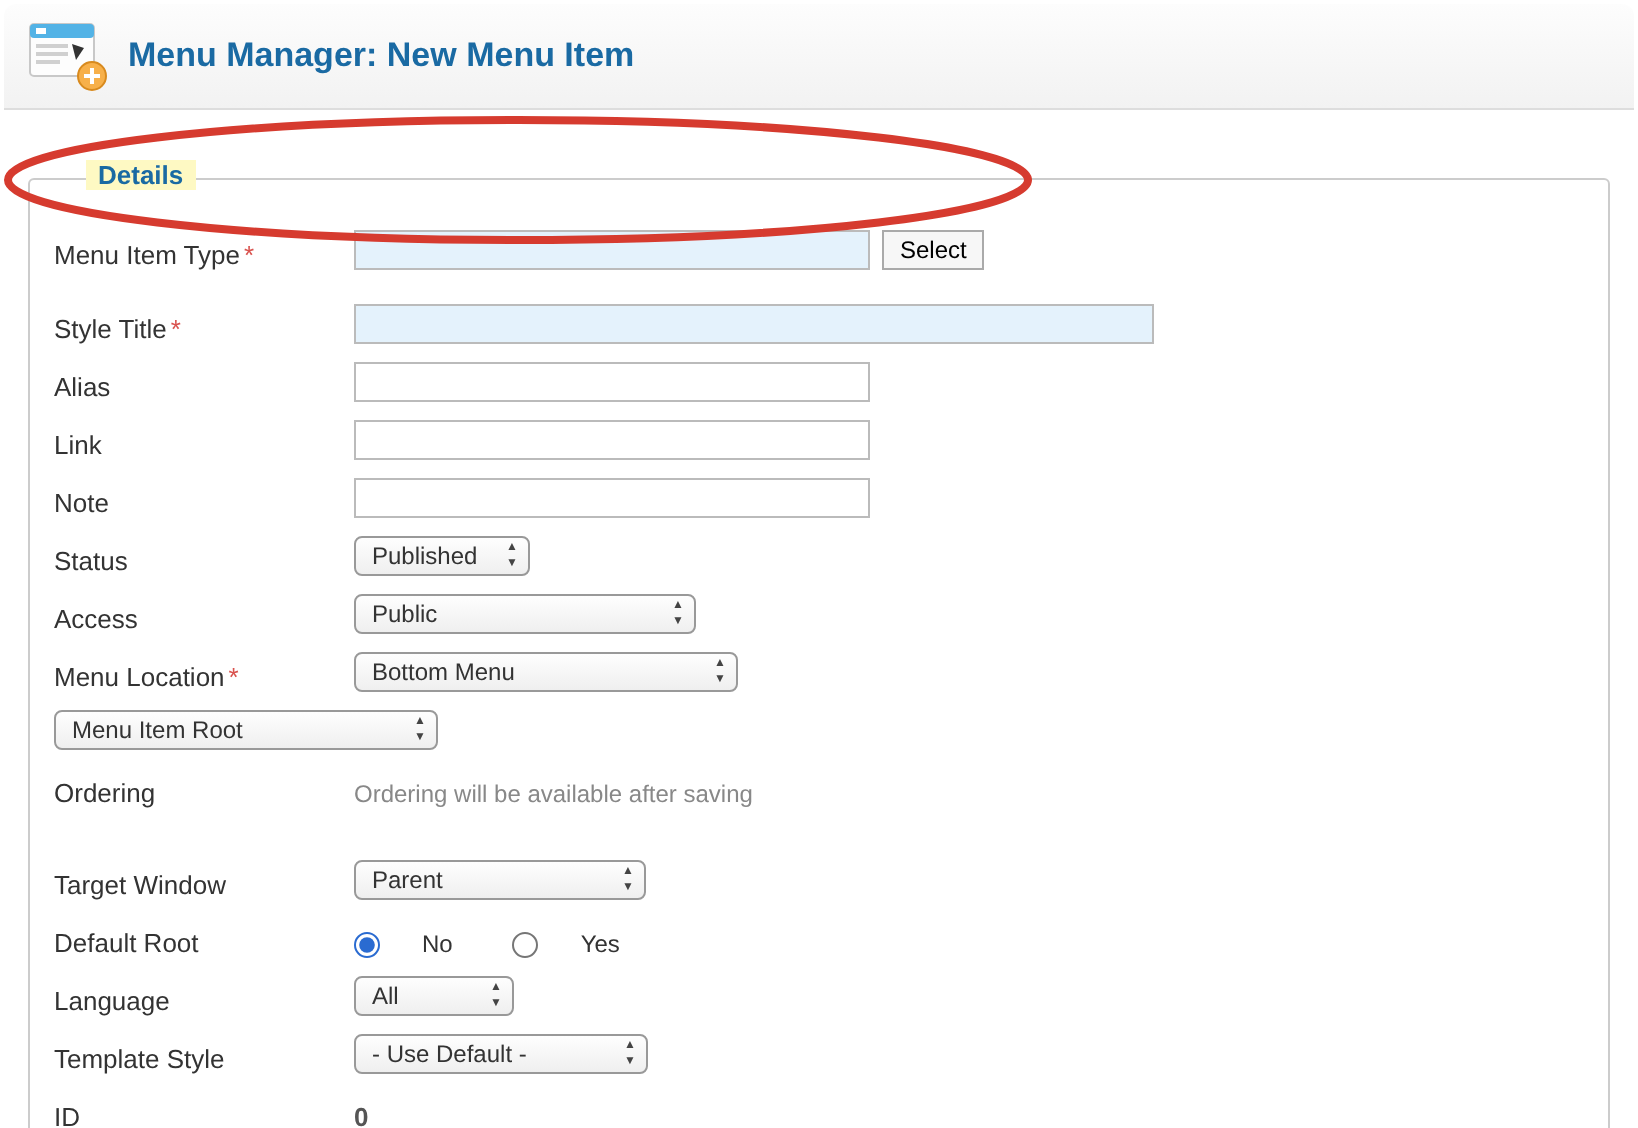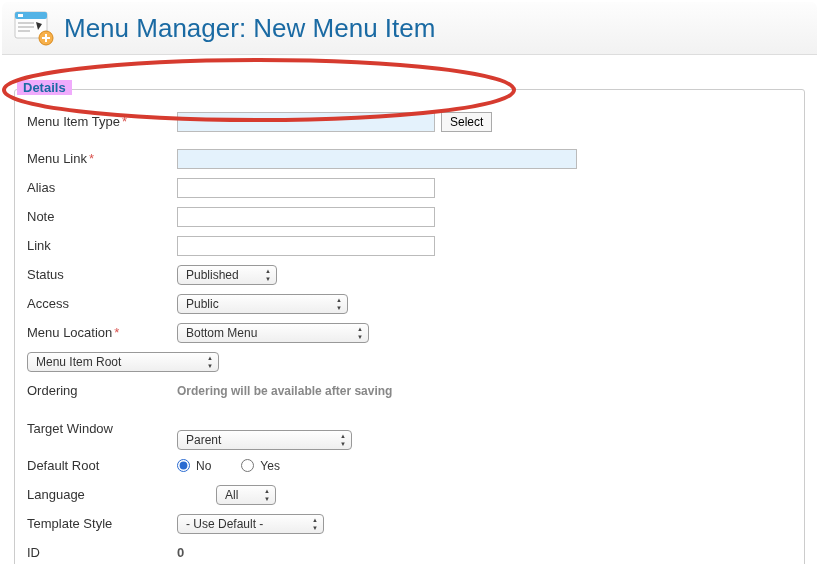--- a/index.html
+++ b/index.html
@@ -21,47 +21,47 @@
   }
   .header-icon {
     width: 40px;
     height: 36px;
     margin-right: 10px;
     position: relative;
     flex-shrink: 0;
   }
   .header-icon svg { width: 100%; height: 100%; }
   .header-title {
-    font-size: 26px;
-    font-weight: normal;
+    font-size: 17px;
+    font-weight: bold;
     color: #1a6aa3;
   }
   .content-wrap {
     padding: 20px 14px 10px 14px;
   }
   .fieldset {
     border: 1px solid #ccc;
     border-radius: 3px;
     padding: 18px 12px 10px 12px;
     position: relative;
     margin-top: 12px;
   }
   .legend {
     position: absolute;
     top: -10px;
-    left: 2px;
-    background: #f0abfc;
+    left: 28px;
+    background: #fef9c3;
     padding: 0 6px;
     color: #1a6aa3;
     font-weight: bold;
     font-size: 13px;
   }
   .row {
     display: flex;
-    align-items: center;
+    align-items: flex-end;
     min-height: 27px;
     margin-bottom: 2px;
   }
   .label-cell {
     width: 150px;
     flex-shrink: 0;
     color: #333;
     font-size: 13px;
   }
   .req { color: #d9534f; margin-left: 2px; }
@@ -124,30 +124,30 @@
     justify-content: space-between;
     align-items: center;
   }
   .select .arrows::before {
     content: "▲"; font-size: 6px; color: #444; line-height: 6px;
   }
   .select .arrows::after {
     content: "▼"; font-size: 6px; color: #444; line-height: 6px;
   }
   .select::after { display:none; } 
-  .sw-status { width: 100px; }
+  .sw-status { width: 88px; }
   .sw-access { width: 171px; }
   .sw-loc { width: 192px; }
   .sw-parent { width: 192px; }
-  .sw-target { width: 175px; margin-top: 24px; }
-  .sw-lang { width: 60px; margin-left: 39px; }
+  .sw-target { width: 146px; margin-top: 24px; }
+  .sw-lang { width: 80px; }
   .sw-tpl { width: 147px; }
-  .muted-bold { color: #888; font-weight: bold; font-size: 12px; }
+  .muted-bold { color: #888; font-weight: normal; font-size: 12px; }
   .radio-group { display: flex; gap: 30px; align-items: center; font-size: 12px; }
-  .radio-item { display: flex; align-items: center; gap: 6px; }
+  .radio-item { display: flex; align-items: center; gap: 21px; }
   input[type=radio] { accent-color: #2a6bd1; margin:0; }
   .annot {
     position: absolute;
     pointer-events: none;
   }
   .annot svg { width: 100%; height: 100%; overflow: visible; }
   .content-wrap { position: relative; }
 </style>
 </head>
 <body>
@@ -180,43 +180,43 @@
         <span>Menu Item Type</span><span class="req">*</span>
       </div>
       <div class="value-cell">
         <input class="text hl w-type" type="text" value="" style="">
         <button class="btn">Select</button>
       </div>
     </div>
 
     <div class="row" style="margin-top:10px;">
       <div class="label-cell">
-        <span>Menu Link</span><span class="req">*</span>
+        <span>Style Title</span><span class="req">*</span>
       </div>
       <div class="value-cell">
         <input class="text hl w-title" type="text" value="" style="">
       </div>
     </div>
 
     <div class="row">
       <div class="label-cell">Alias</div>
       <div class="value-cell">
         <input class="text w-med" type="text" value="" style="">
       </div>
     </div>
 
     <div class="row">
+      <div class="label-cell">Link</div>
+      <div class="value-cell">
+        <input class="text w-med" type="text" value="" style="">
+      </div>
+    </div>
+
+    <div class="row">
       <div class="label-cell">Note</div>
-      <div class="value-cell">
-        <input class="text w-med" type="text" value="" style="">
-      </div>
-    </div>
-
-    <div class="row">
-      <div class="label-cell">Link</div>
       <div class="value-cell">
         <input class="text w-med" type="text" value="" style="">
       </div>
     </div>
 
     <div class="row">
       <div class="label-cell">Status</div>
       <div class="value-cell">
         <div class="select sw-status">
             <span>Published</span>

